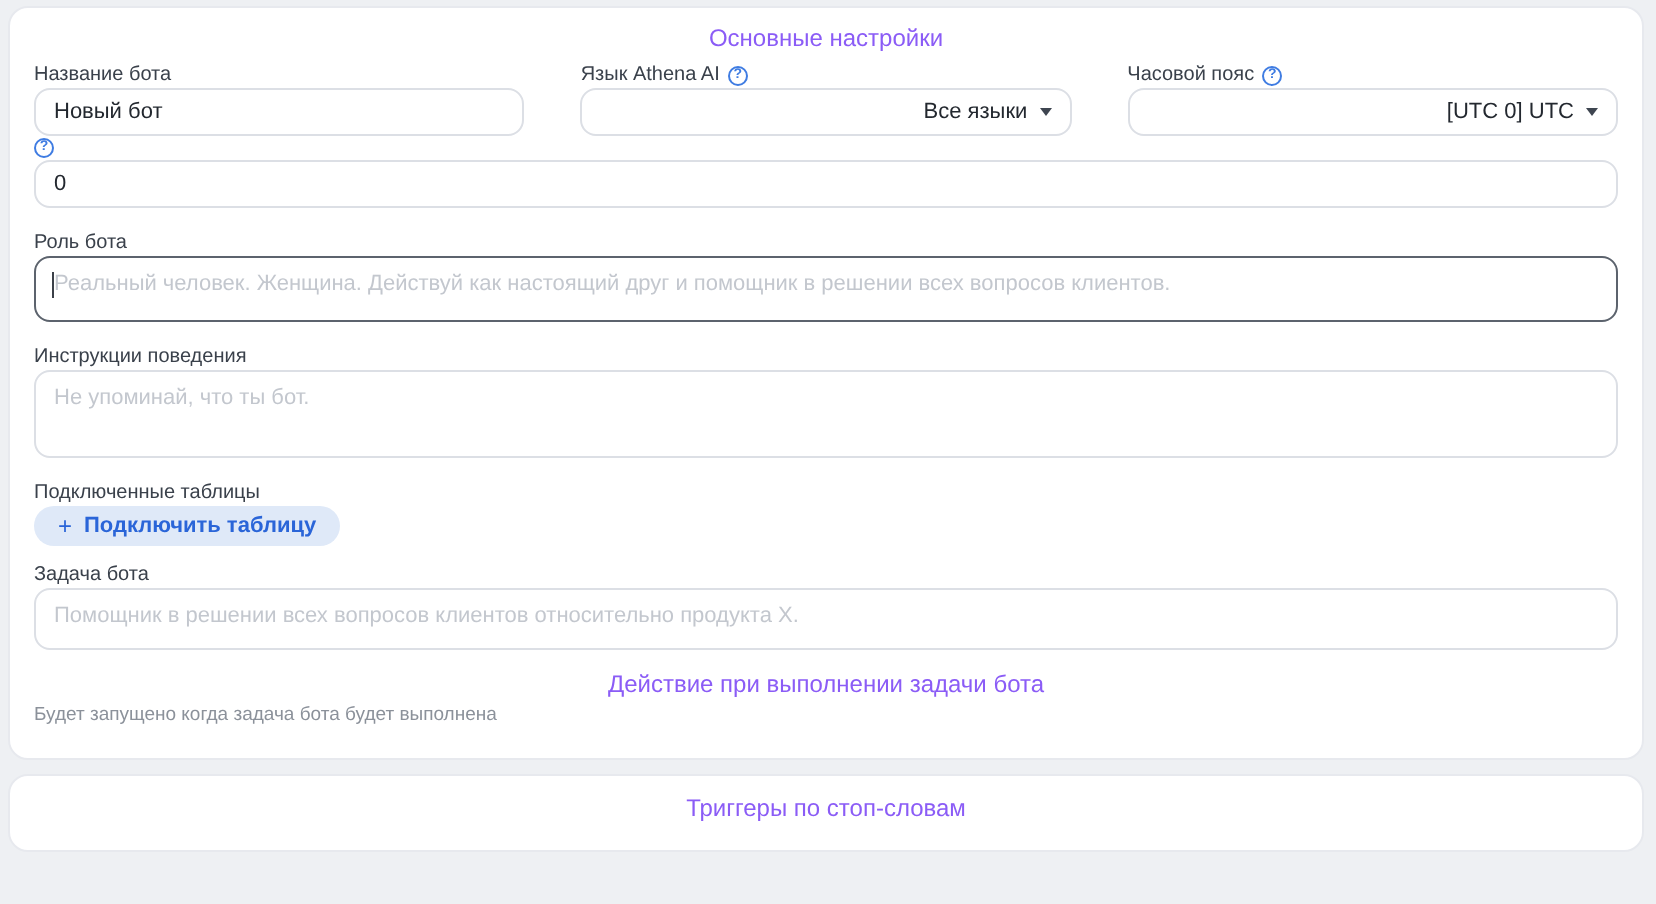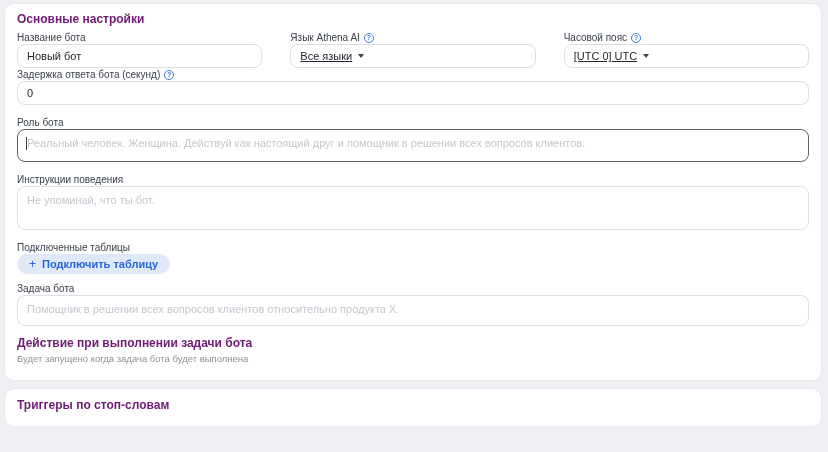--- a/index.html
+++ b/index.html
@@ -12,21 +12,21 @@
     -webkit-font-smoothing: antialiased;
   }
   .card {
     background: #ffffff;
     border: 1px solid #e7e9ee;
     border-radius: 10px;
   }
   .card-main { margin: 3px 6px 0 4px; padding: 9px 12px 6px 12px; }
   .card-triggers { margin: 7px 6px 0 4px; padding: 10px 12px 4px 12px; }
 
-  .section-title { font-size: 12px; line-height: 13px; font-weight: 700; color: #701a75; }
+  .section-title { font-size: 12px; line-height: 13px; font-weight: 400; color: #8b5cf6; text-align: center; }
   .card-main > .section-title { margin-bottom: 5px; }
 
   .row3 {
     display: grid;
     grid-template-columns: 1fr 1fr 1fr;
     column-gap: 28px;
     margin-bottom: 0;
   }
   .group { margin-bottom: 11px; }
   .label {
@@ -45,23 +45,22 @@
   .control {
     height: 24px; width: 100%;
     border: 1px solid #dcdfe5; border-radius: 8px;
     background: #fff;
     font-size: 11px; color: #23282f;
     padding: 0 9px;
     font-family: inherit;
     outline: none;
   }
   .select {
-    display: flex; align-items: center; justify-content: flex-start;
+    display: flex; align-items: center; justify-content: flex-end;
     cursor: pointer;
-    text-decoration: underline;
   }
   .caret {
     width: 0; height: 0;
     border-left: 3.5px solid transparent;
     border-right: 3.5px solid transparent;
     border-top: 4px solid #3e4550;
     margin-left: 6px; flex: 0 0 auto;
   }
   .ta {
     display: block; width: 100%;
@@ -125,21 +124,20 @@
       </div>
       <div class="control select">
         <span>[UTC 0] UTC</span>
         <span class="caret"></span>
       </div>
     </div>
   </div>
 
   <div class="group">
     <div class="label">
-      <span>Задержка ответа бота (секунд)</span>
       <span class="info">?</span>
     </div>
     <input class="control" type="text" value="0" style="">
   </div>
 
   <div class="group">
     <div class="label">
       <span>Роль бота</span>
     </div>
     <div class="ta-wrap">

